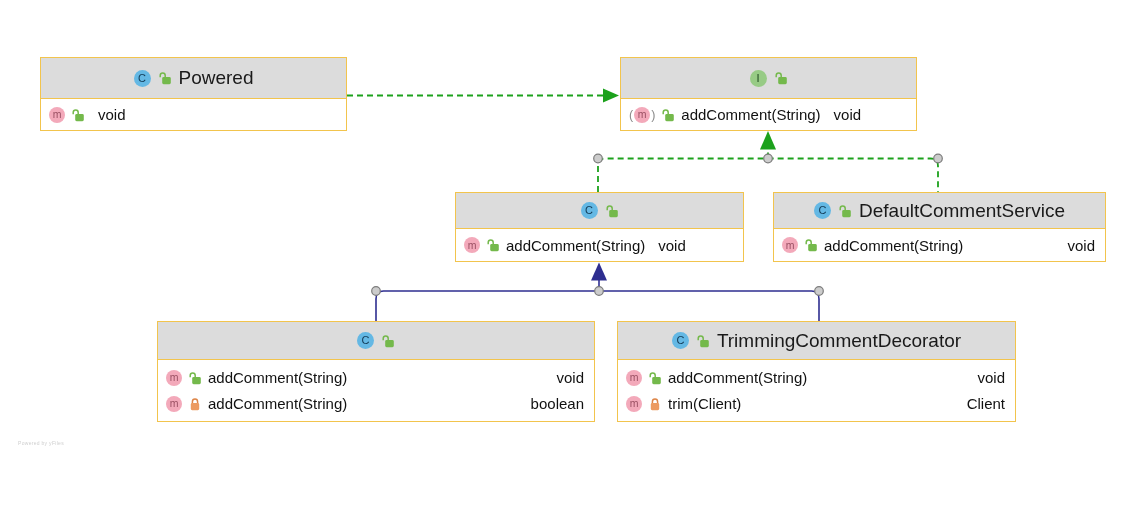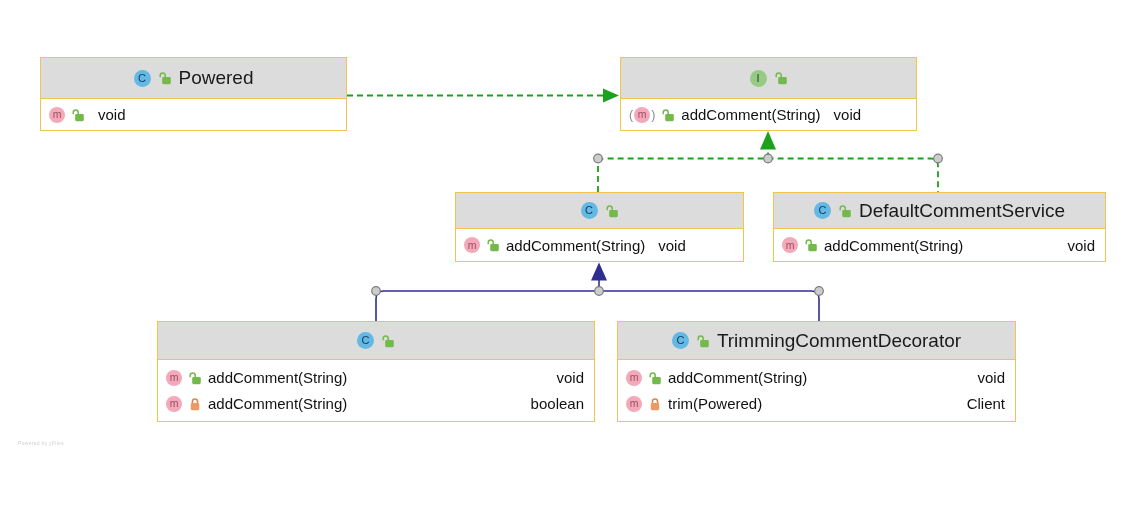--- a/index.html
+++ b/index.html
@@ -238,21 +238,21 @@
         <span class="sig">addComment(String)</span>
         <span class="spacer"></span>
         <span class="ret">void</span>
       </div>
       <div class="row">
         <span class="micon">m</span>
         <svg class="lockicon" width="14" height="14" viewBox="0 0 14 14">
           <path class="lock-closed-sh" d="M4.4 6.5 V4.7 a2.6 2.6 0 0 1 5.2 0 V6.5"></path>
             <rect class="lock-closed-body" x="2.8" y="6" width="8.4" height="7.2" rx="1.4"></rect>
         </svg>
-        <span class="sig">trim(Powered)</span>
+        <span class="sig">trim(Client)</span>
         <span class="spacer"></span>
         <span class="ret">Client</span>
       </div>
     </div>
   </div>
 
   <div class="watermark">Powered by yFiles</div>
 </div>
 
 </body></html>

